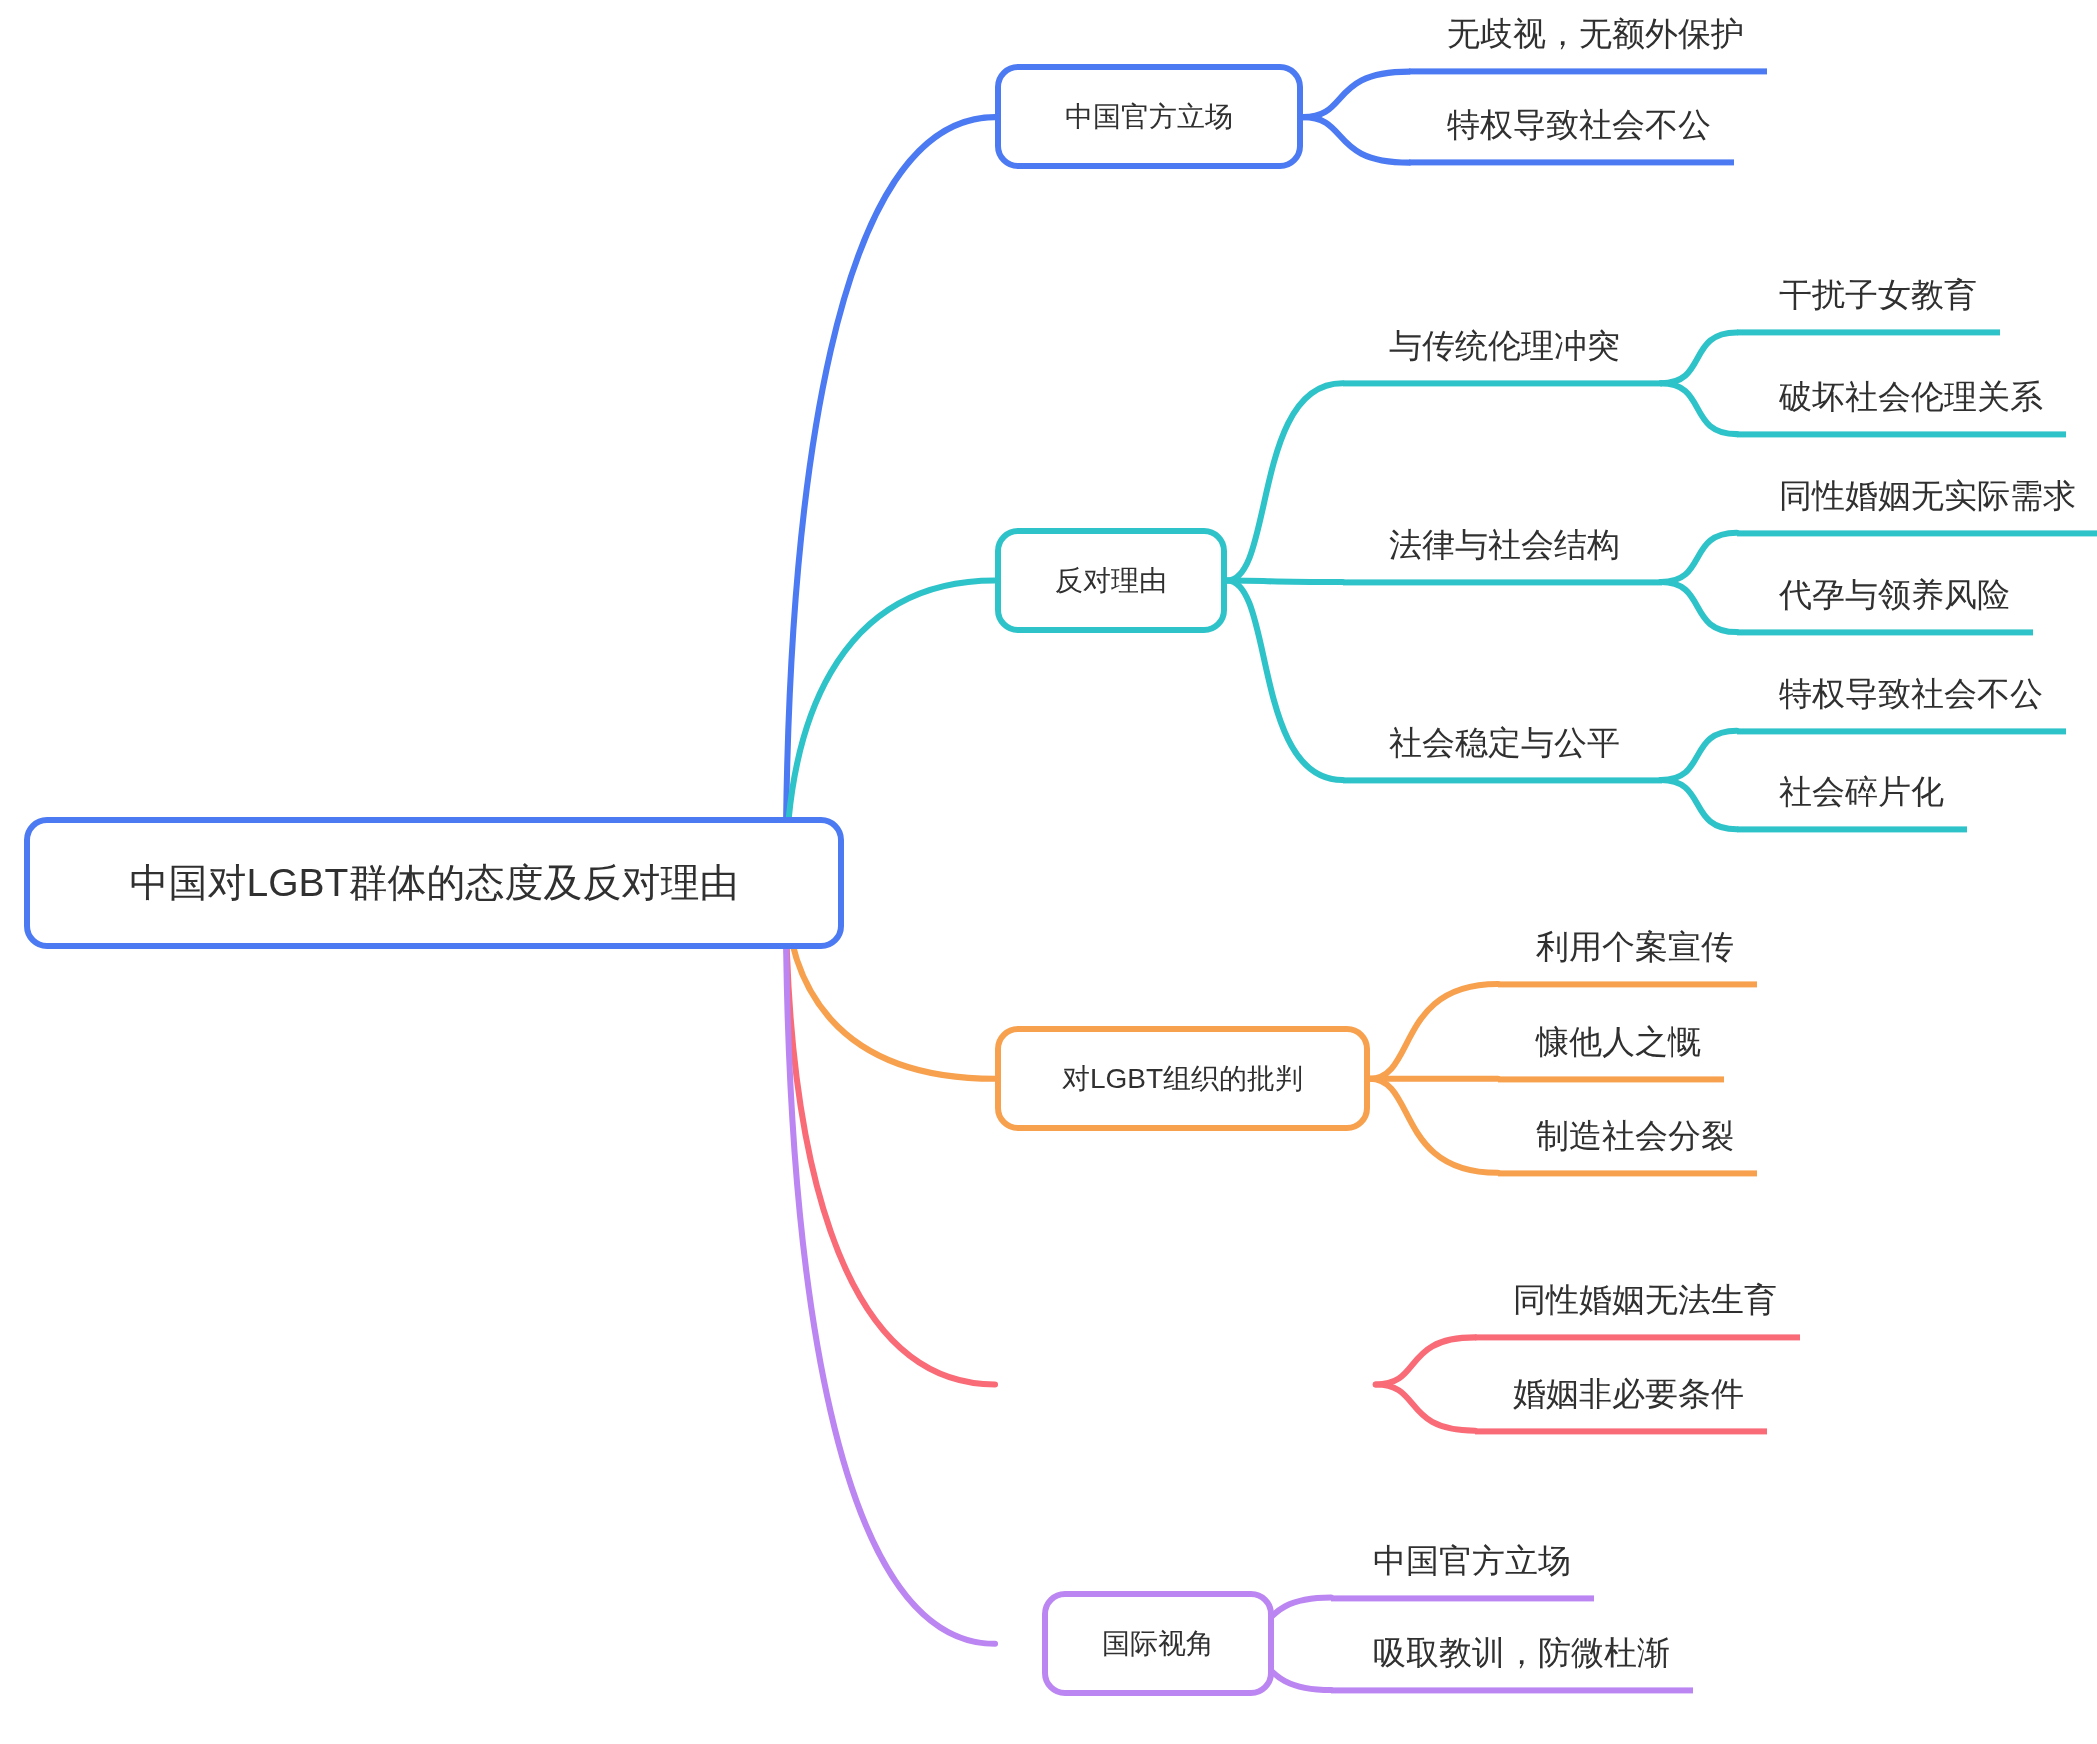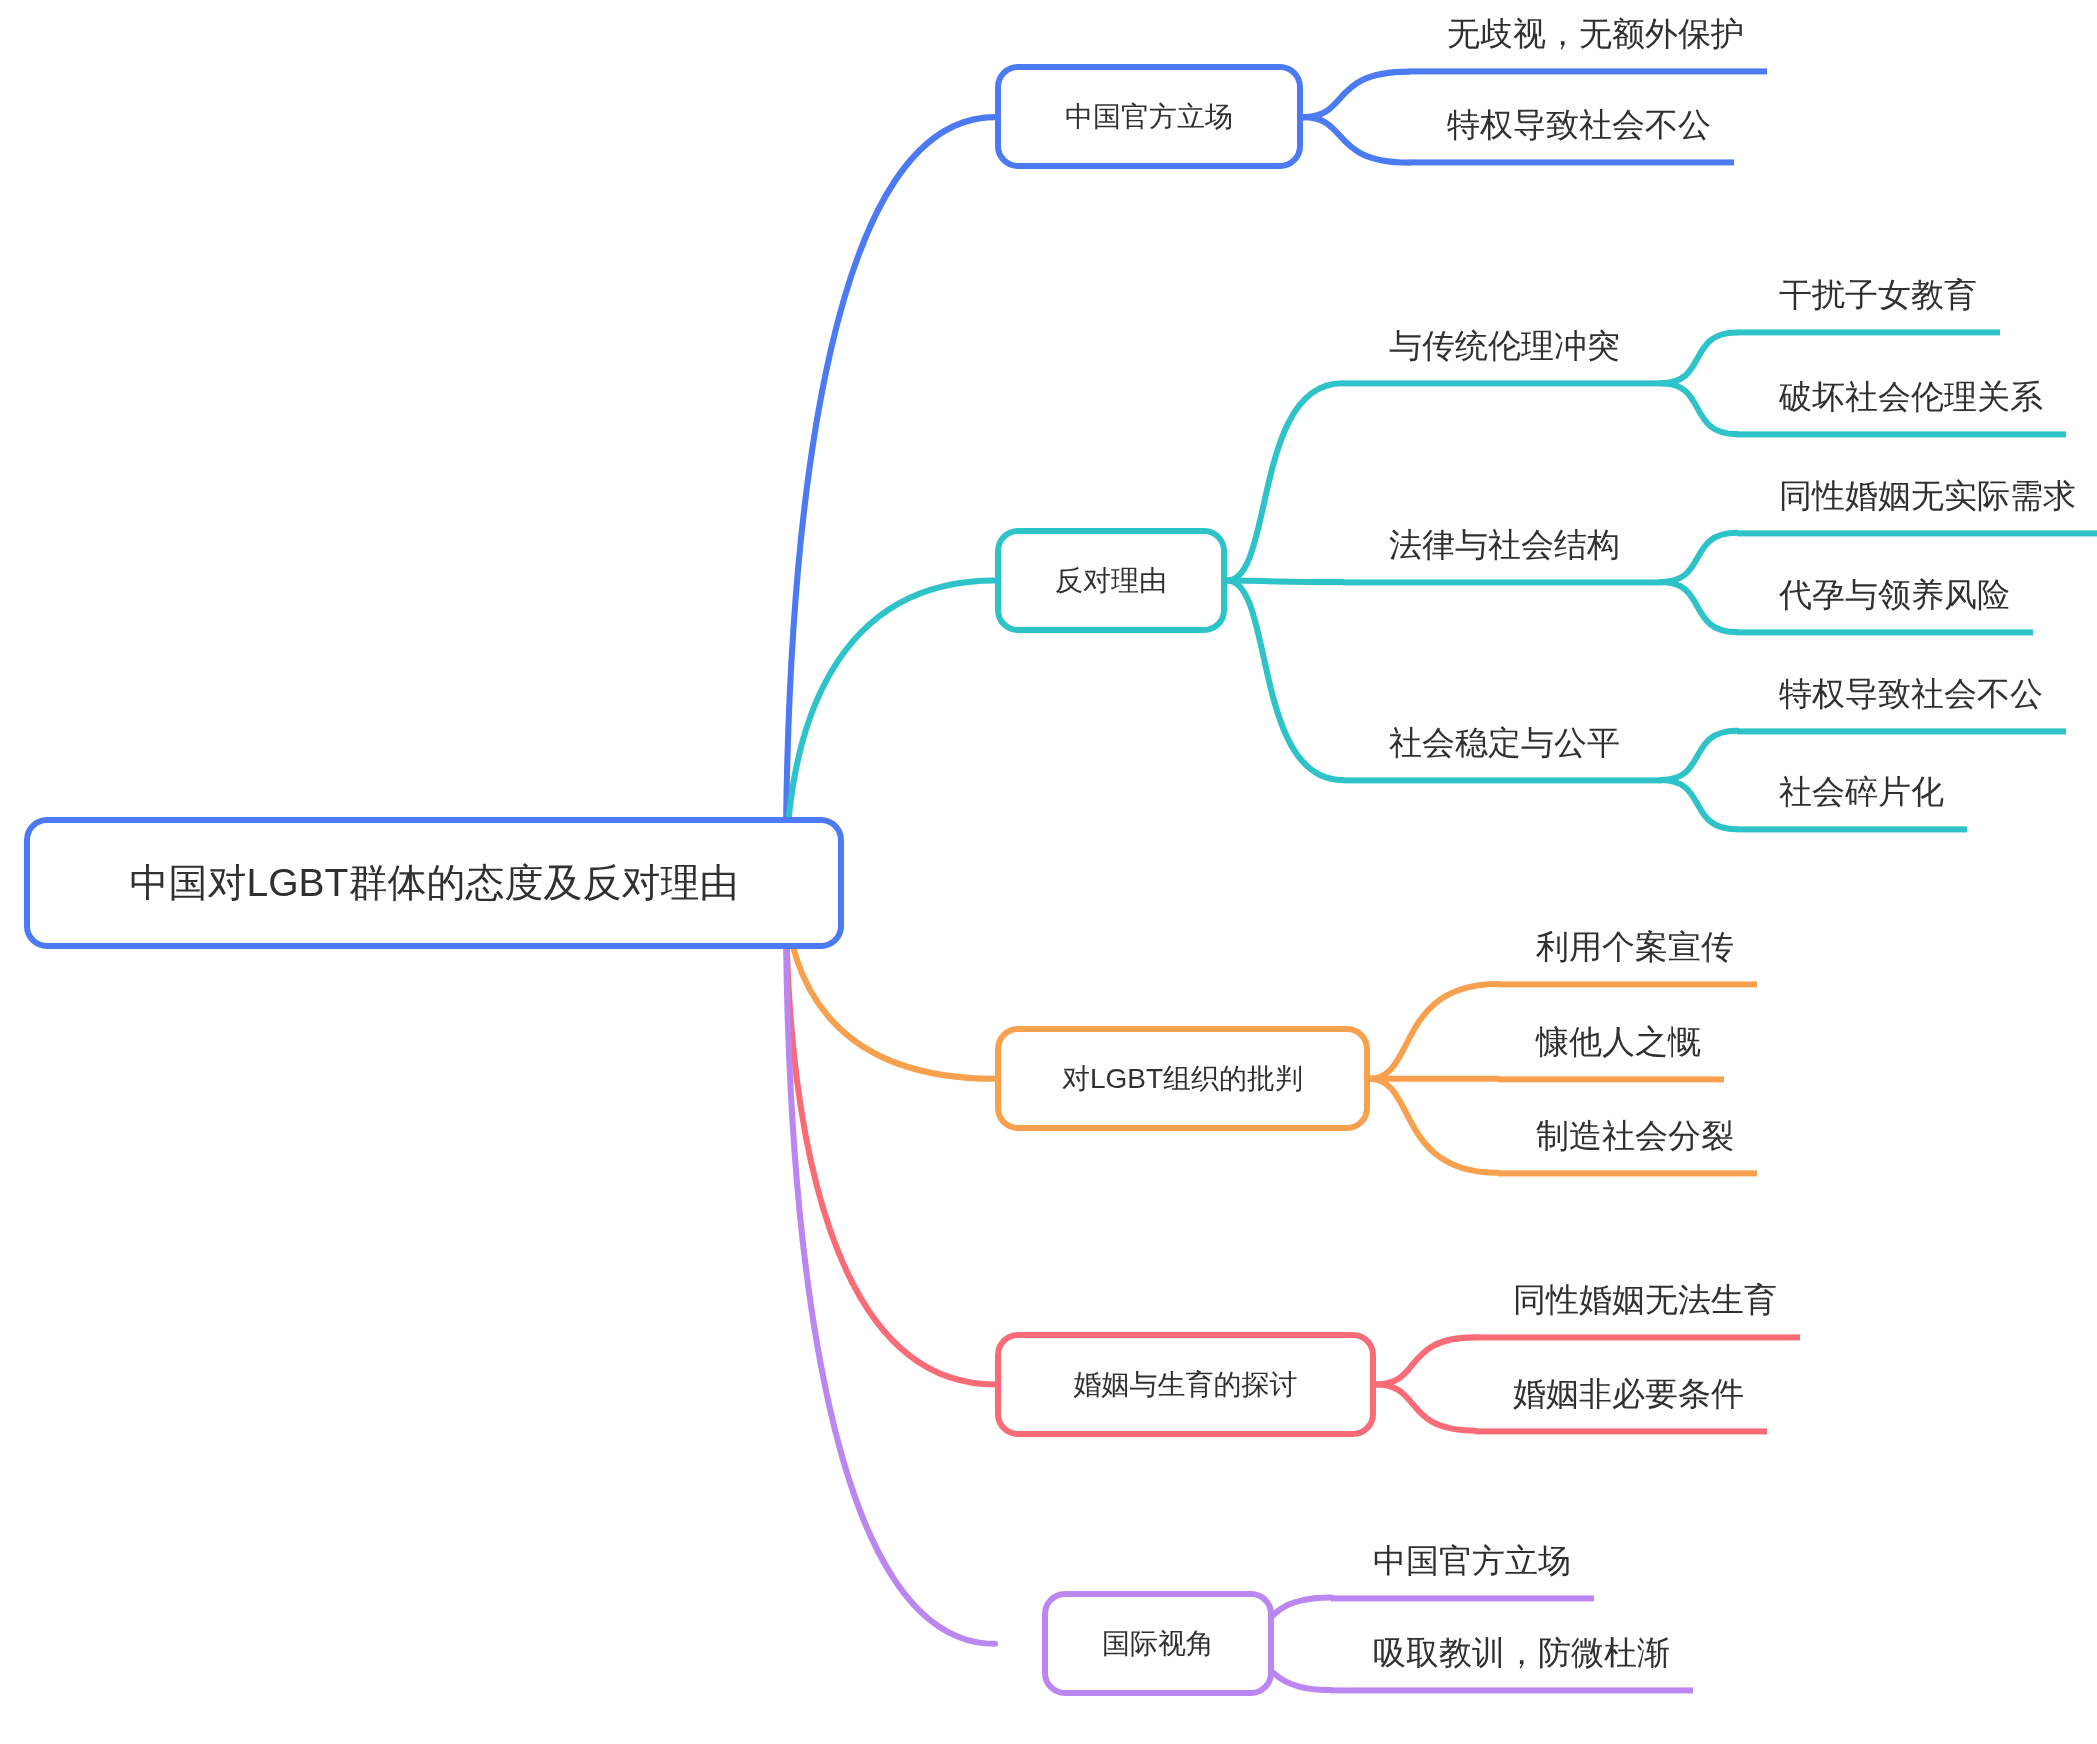--- a/index.html
+++ b/index.html
@@ -95,21 +95,20 @@
     </svg>
 
   <div class="topic root" id="root" style="left: 24px; top: 817px; width: 820px; height: 132px; border-color: rgb(75, 122, 242);">中国对LGBT群体的态度及反对理由</div>
 
   <div class="topic main" style="left: 995px; top: 64px; width: 308px; height: 105px; border-color: rgb(75, 122, 242);">中国官方立场</div>
 
   <div class="topic main" style="left: 995px; top: 528px; width: 232px; height: 105px; border-color: rgb(46, 195, 201);">反对理由</div>
 
   <div class="topic main" style="left: 995px; top: 1026px; width: 375px; height: 105px; border-color: rgb(247, 161, 78);">对LGBT组织的批判</div>
 
-  <div class="topic main" style="left: 995px; top: 1332px; width: 381px; height: 105px; border-color: rgb(249, 107, 119);">婚姻与生育的探讨</div>
 
   <div class="topic main" style="left: 1042px; top: 1591px; width: 232px; height: 105px; border-color: rgb(187, 134, 242);">国际视角</div>
 
   <div class="label" style="left: 1409px; top: 74px; border-color: rgb(75, 122, 242);">无歧视，无额外保护</div>
   <div class="label" style="left: 1409px; top: 165px; border-color: rgb(75, 122, 242);">特权导致社会不公</div>
 
   <div class="label l2" style="left: 1343px; top: 386px; border-color: rgb(46, 195, 201);">与传统伦理冲突</div>
   <div class="label l2" style="left: 1343px; top: 585px; border-color: rgb(46, 195, 201);">法律与社会结构</div>
   <div class="label l2" style="left: 1343px; top: 783px; border-color: rgb(46, 195, 201);">社会稳定与公平</div>
 

